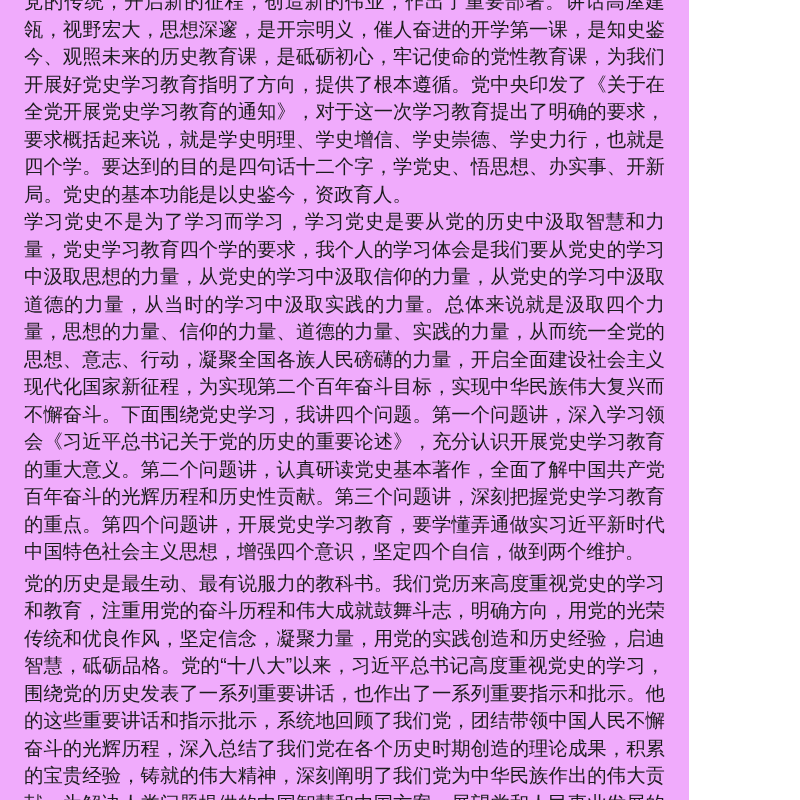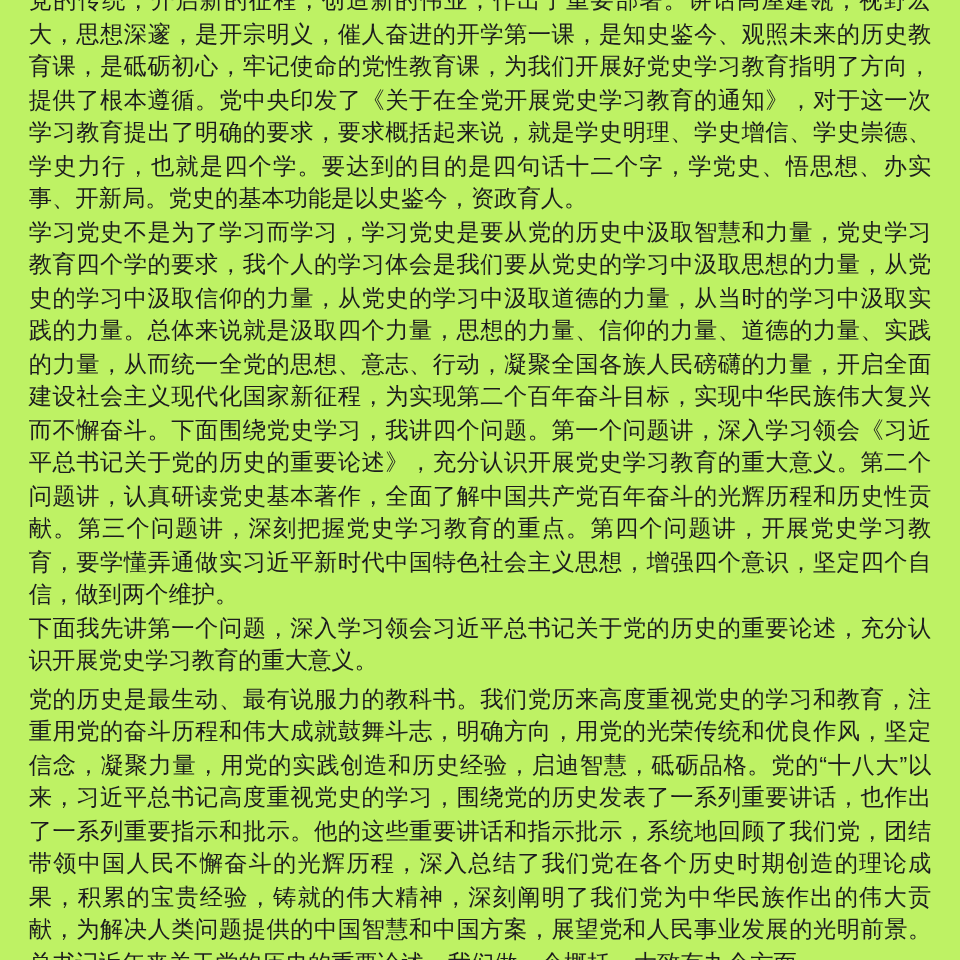--- a/index.html
+++ b/index.html
@@ -7,24 +7,24 @@
     padding: 0;
   }
   body {
     width: 800px;
     height: 800px;
     background: #ffffff;
     overflow: hidden;
   }
   .page-viewport {
     position: relative;
-    width: 800px;
+    width: 689px;
     height: 800px;
     overflow: hidden;
-    background: #bef264;
+    background: #f0abfc;
   }
   .article-content {
     
     margin-top: -12px;
     padding: 0 24px;
   }
   .article-content p {
     margin: 0;
     font-family: "Liberation Sans", "DejaVu Sans", sans-serif;
     font-size: 19.4px;
@@ -39,16 +39,15 @@
     margin-top: 4px;
   }
 </style>
 </head>
 <body>
 
 <div class="page-viewport">
   <div class="article-content">
     <p>党的传统，开启新的征程，创造新的伟业，作出了重要部署。讲话高屋建瓴，视野宏大，思想深邃，是开宗明义，催人奋进的开学第一课，是知史鉴今、观照未来的历史教育课，是砥砺初心，牢记使命的党性教育课，为我们开展好党史学习教育指明了方向，提供了根本遵循。党中央印发了《关于在全党开展党史学习教育的通知》，对于这一次学习教育提出了明确的要求，要求概括起来说，就是学史明理、学史增信、学史崇德、学史力行，也就是四个学。要达到的目的是四句话十二个字，学党史、悟思想、办实事、开新局。党史的基本功能是以史鉴今，资政育人。</p>
     <p>学习党史不是为了学习而学习，学习党史是要从党的历史中汲取智慧和力量，党史学习教育四个学的要求，我个人的学习体会是我们要从党史的学习中汲取思想的力量，从党史的学习中汲取信仰的力量，从党史的学习中汲取道德的力量，从当时的学习中汲取实践的力量。总体来说就是汲取四个力量，思想的力量、信仰的力量、道德的力量、实践的力量，从而统一全党的思想、意志、行动，凝聚全国各族人民磅礴的力量，开启全面建设社会主义现代化国家新征程，为实现第二个百年奋斗目标，实现中华民族伟大复兴而不懈奋斗。下面围绕党史学习，我讲四个问题。第一个问题讲，深入学习领会《习近平总书记关于党的历史的重要论述》，充分认识开展党史学习教育的重大意义。第二个问题讲，认真研读党史基本著作，全面了解中国共产党百年奋斗的光辉历程和历史性贡献。第三个问题讲，深刻把握党史学习教育的重点。第四个问题讲，开展党史学习教育，要学懂弄通做实习近平新时代中国特色社会主义思想，增强四个意识，坚定四个自信，做到两个维护。</p>
-    <p>下面我先讲第一个问题，深入学习领会习近平总书记关于党的历史的重要论述，充分认识开展党史学习教育的重大意义。</p>
     <p class="gap-above">党的历史是最生动、最有说服力的教科书。我们党历来高度重视党史的学习和教育，注重用党的奋斗历程和伟大成就鼓舞斗志，明确方向，用党的光荣传统和优良作风，坚定信念，凝聚力量，用党的实践创造和历史经验，启迪智慧，砥砺品格。党的“十八大”以来，习近平总书记高度重视党史的学习，围绕党的历史发表了一系列重要讲话，也作出了一系列重要指示和批示。他的这些重要讲话和指示批示，系统地回顾了我们党，团结带领中国人民不懈奋斗的光辉历程，深入总结了我们党在各个历史时期创造的理论成果，积累的宝贵经验，铸就的伟大精神，深刻阐明了我们党为中华民族作出的伟大贡献，为解决人类问题提供的中国智慧和中国方案，展望党和人民事业发展的光明前景。总书记近年来关于党的历史的重要论述，我们做一个概括，大致有九个方面。</p>
   </div>
 </div>
 
 </body></html>

